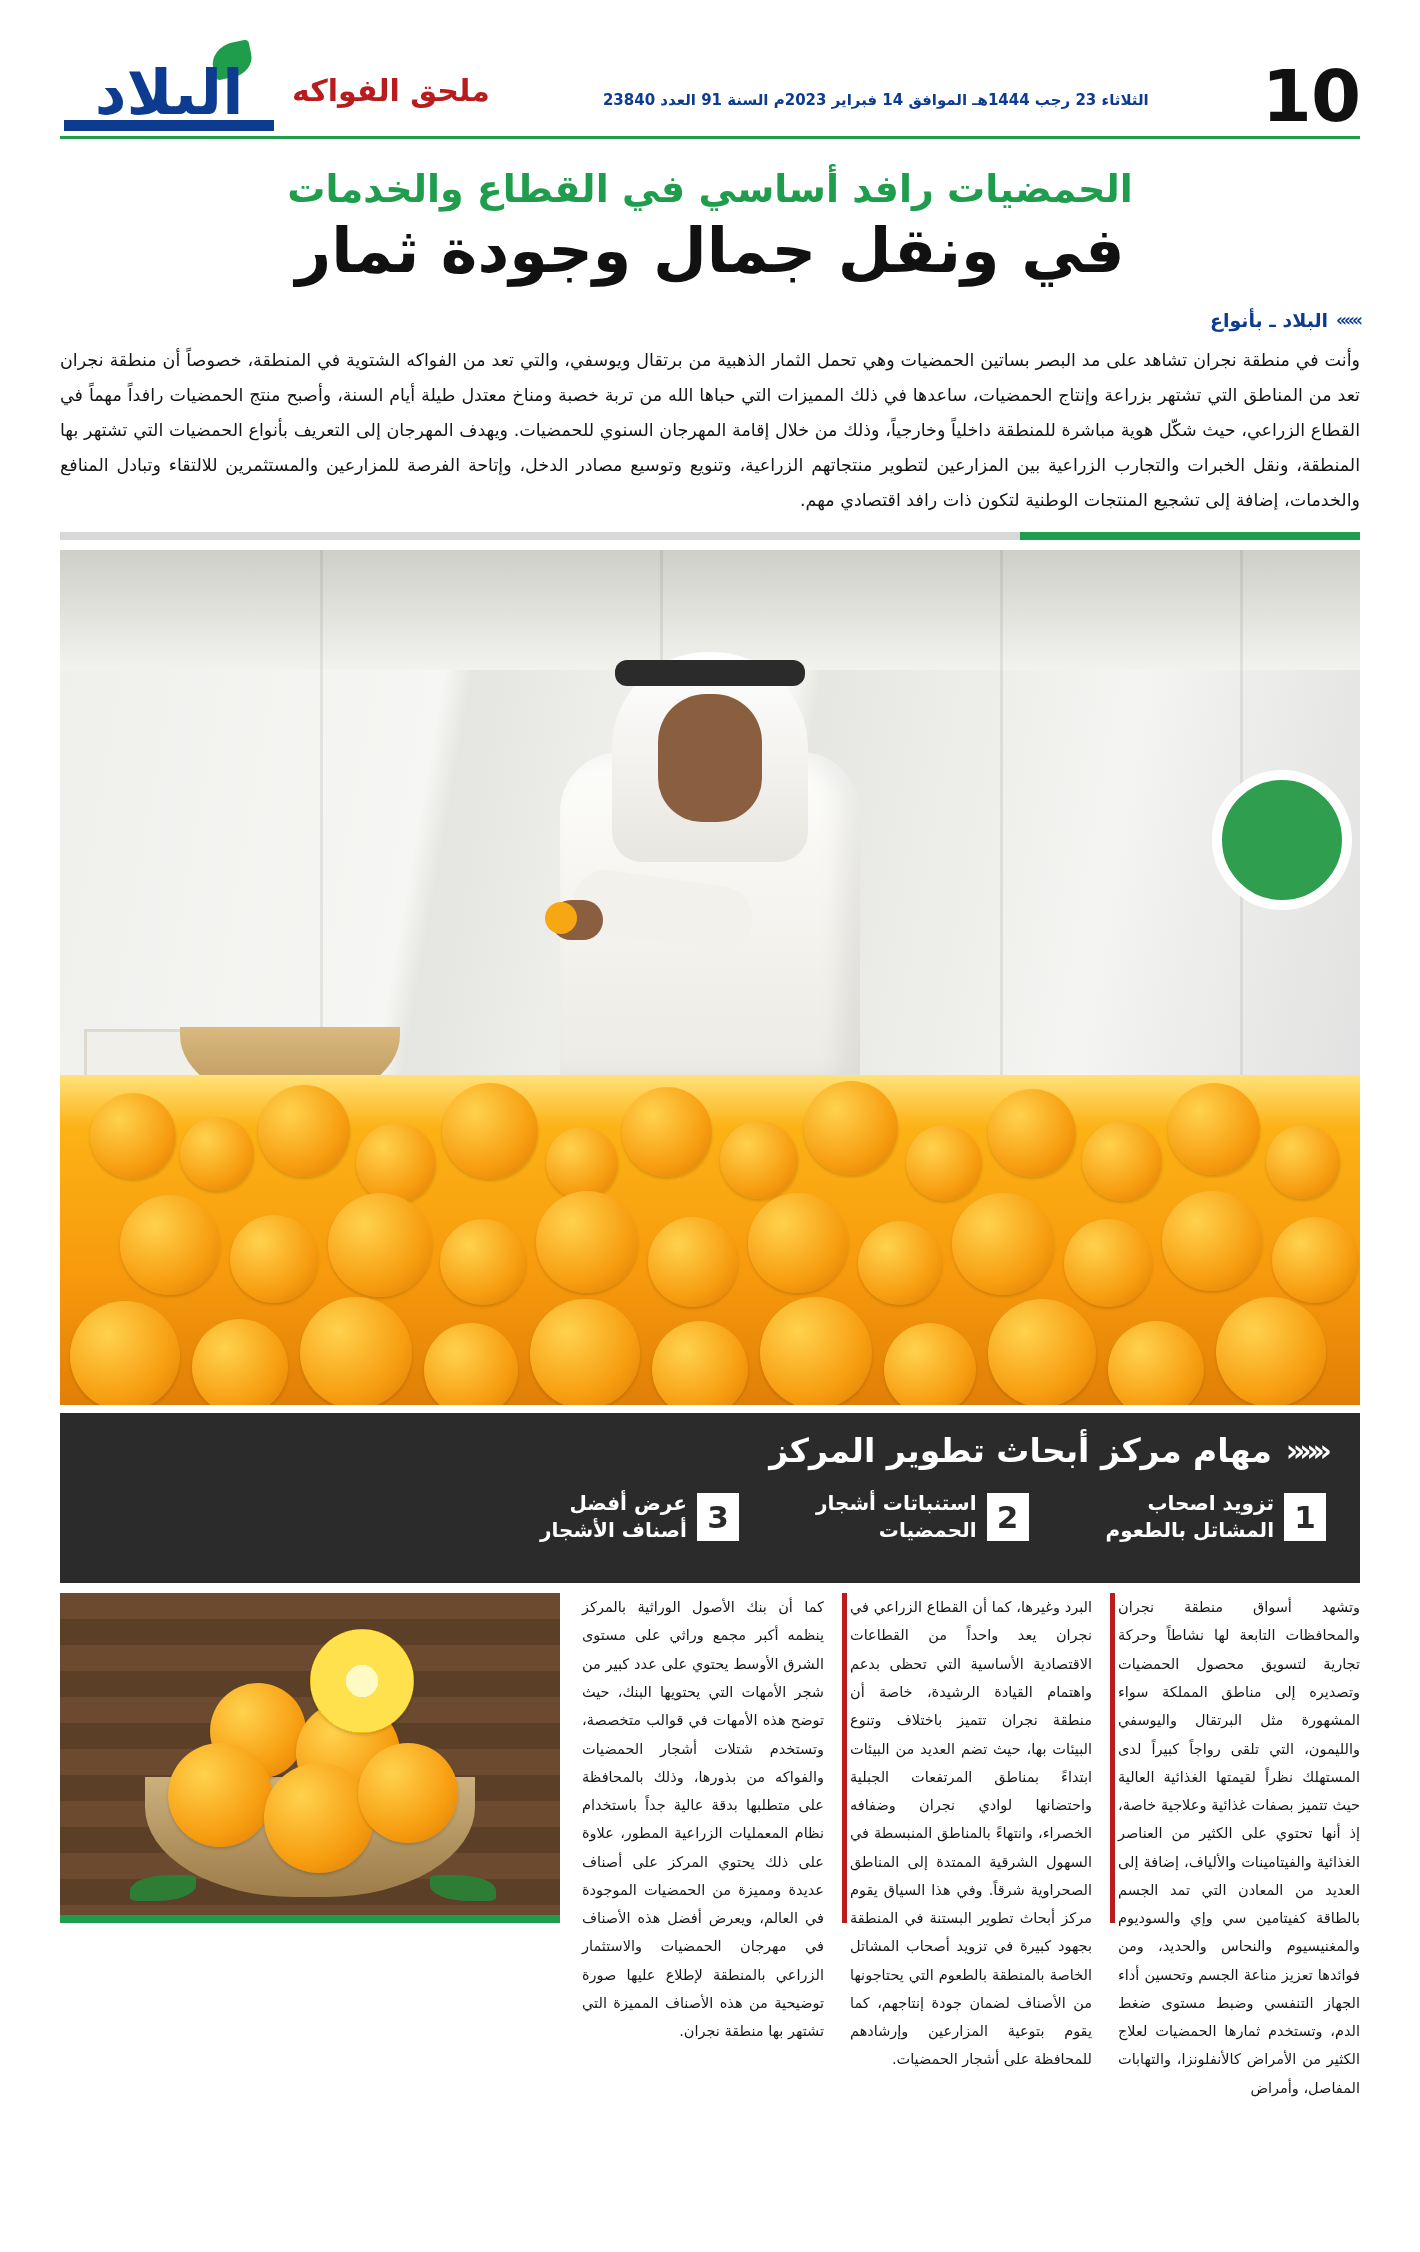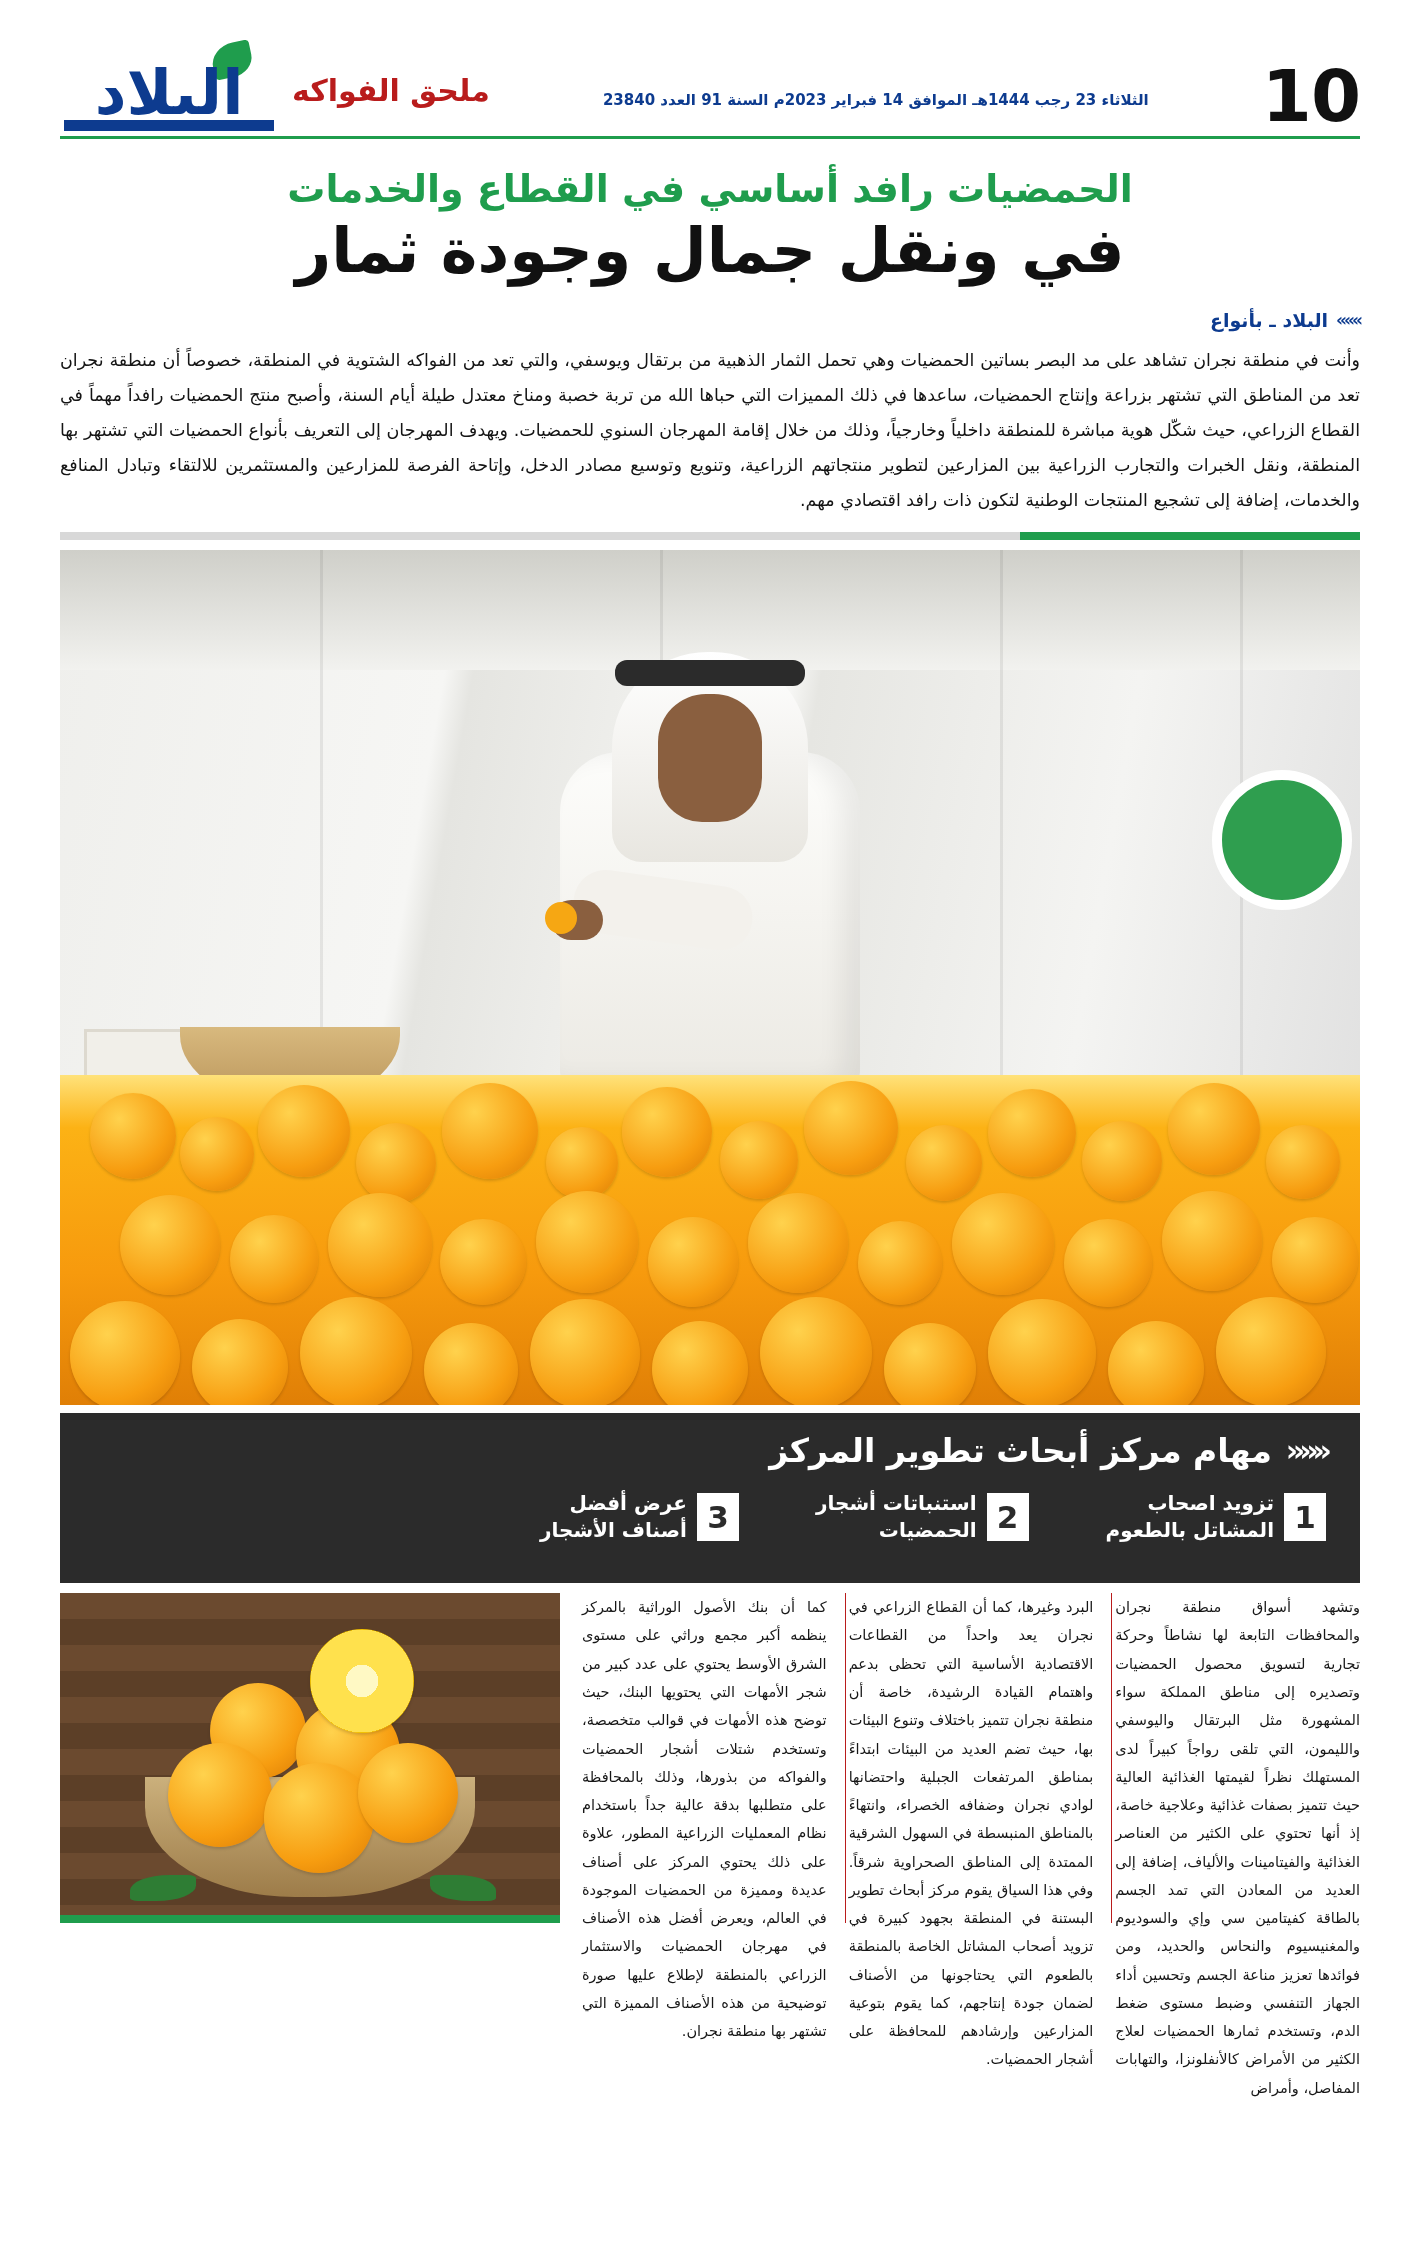--- a/index.html
+++ b/index.html
@@ -348,21 +348,21 @@
     flex-direction: row;
     gap: 18px;
     direction: rtl;
   }
   .bcol {
     flex: 1;
     font-size: 14.5px;
     line-height: 1.95;
     text-align: justify;
     color: #161616;
-    border-left: 1px solid #b91c1c;
+    border-left: 5px solid #b91c1c;
     padding-left: 3px;
   }
   .bcol:last-child { border-left: none; padding-left: 0; }
 </style>
 </head>
 <body>
 
 <div class="page">
 
   <div class="masthead">

